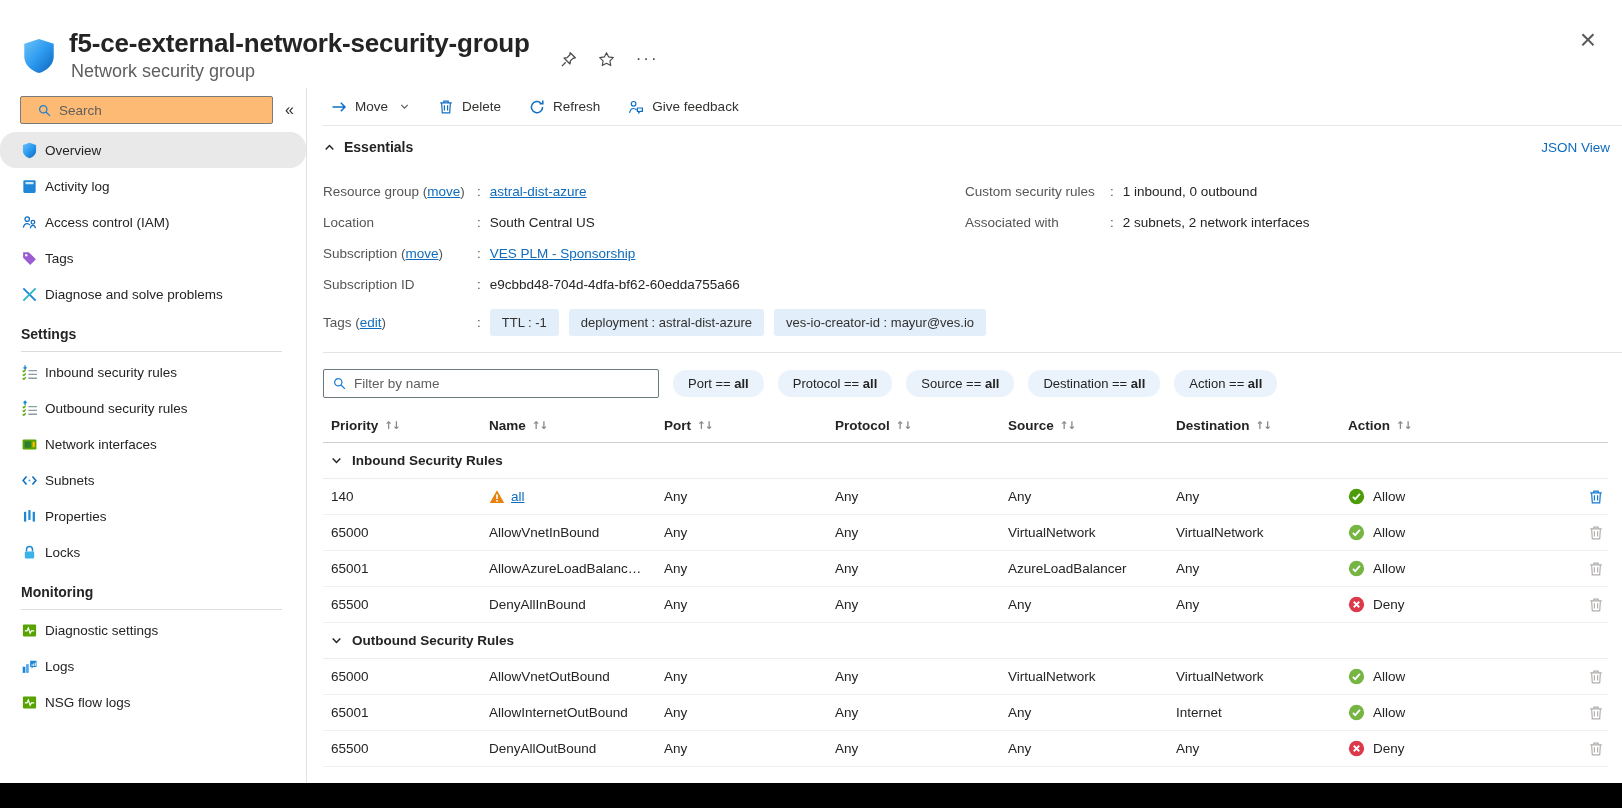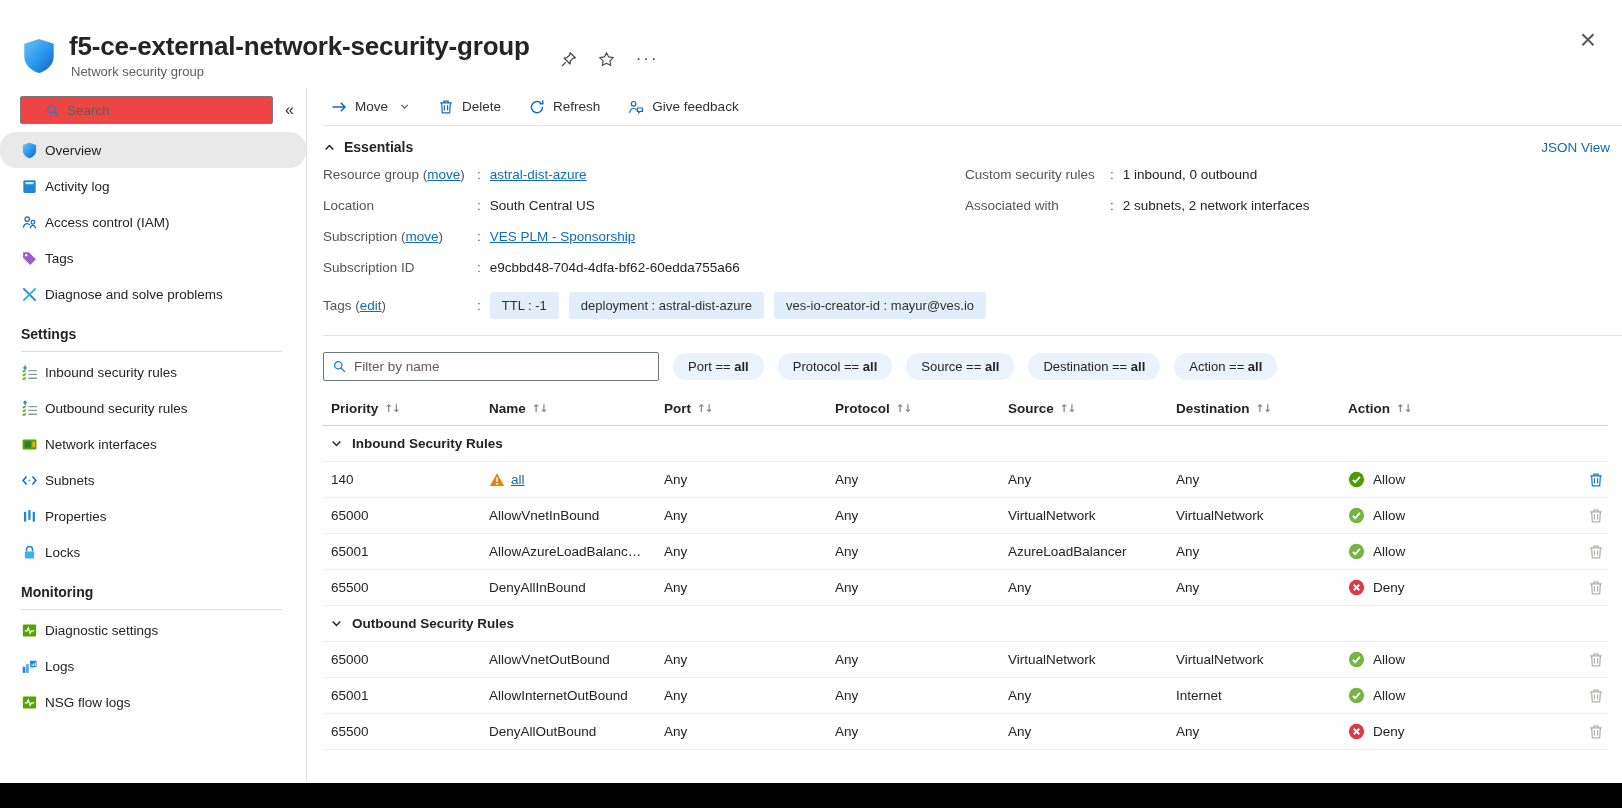--- a/index.html
+++ b/index.html
@@ -9,33 +9,33 @@
     background:#ffffff; color:#323130;
     font-family:"Liberation Sans", sans-serif; font-size:13.5px;
   }
   .svgicon { display:inline-flex; flex:none; }
   .svgicon svg { width:100%; height:100%; display:block; }
 
   
   .page-header { height:88px; padding:22px 20px 0 20px; display:flex; align-items:center; position:relative; }
   .logo { width:38px; height:44px; margin-right:11px; margin-top:1px; }
   .page-title { font-size:26px; font-weight:700; color:#242424; line-height:30px; letter-spacing:-0.2px; }
-  .page-subtitle { font-size:13px; color:#605e5c; margin-top:3px; margin-left:2px; }
+  .page-subtitle { font-size:18px; color:#605e5c; margin-top:3px; margin-left:2px; }
   .title-icons { display:flex; align-items:center; gap:21px; margin-left:30px; margin-top:8px; color:#4a4a4a; }
   .t-icon { width:17px; height:17px; cursor:pointer; }
   .more-dots { font-size:17px; letter-spacing:2px; color:#4a4a4a; cursor:pointer; line-height:12px; }
   .close-btn { position:absolute; right:26px; top:26px; font-size:28px; font-weight:300; color:#595959; cursor:pointer; line-height:28px; }
 
   
   .page-body { display:flex; height:695px; }
 
   
   .sidebar { width:307px; flex:none; border-right:1px solid #e0e0e0; padding-top:6px; overflow:hidden; }
   .search-row { display:flex; align-items:center; margin:2px 12px 8px 20px; }
-  .search-box { flex:1; display:flex; align-items:center; gap:7px; height:28px; border:1px solid #7a7a7a; border-radius:2px; padding:0 24px; background:#ef4444; }
+  .search-box { flex:1; display:flex; align-items:center; gap:7px; height:28px; border:1px solid #7a7a7a; border-radius:2px; padding:0 16px; background:#fdba74; }
   .search-box input, .filter-box input { border:none; outline:none; background:transparent; font-family:inherit; font-size:13.5px; color:#323130; width:100%; padding:0; }
   .search-box input::placeholder, .filter-box input::placeholder { color:#605e5c; }
   .s-icon { width:15px; height:15px; color:#1a7fd4; }
   .collapse-btn { margin-left:12px; font-size:16px; color:#323130; cursor:pointer; }
   .nav-item { height:36px; display:flex; align-items:center; gap:7px; padding-left:21px; font-size:13.5px; color:#242424; cursor:pointer;border-radius:16px; }
   .nav-item.selected { background:#e9e9e9; }
   .nav-icon { width:17px; height:17px; }
   .nav-section-title { font-size:14px; font-weight:700; color:#242424; margin:14px 24px 2px 21px; padding-bottom:9px; border-bottom:1px solid #dcdcdc; }
 
   
@@ -43,21 +43,21 @@
   .toolbar { height:38px; display:flex; align-items:center; gap:28px; border-bottom:1px solid #e6e6e6; padding-left:8px; }
   .tb-btn { display:flex; align-items:center; gap:8px; cursor:pointer; color:#323130; }
   .tb-icon { width:16px; height:16px; color:#0f6fc4; }
   .tb-chevron { width:11px; height:11px; color:#605e5c; margin-left:3px; }
 
   
   .essentials { padding-top:13px; }
   .ess-header { display:flex; align-items:center; font-size:14px; font-weight:700; color:#242424; }
   .chev { width:13px; height:13px; margin-right:8px; color:#242424; cursor:pointer; }
   .json-view { margin-left:auto; margin-right:12px; font-size:13.5px; font-weight:400; color:#0f6cbd; cursor:pointer; }
-  .ess-cols { display:flex; margin-top:4px; }
+  .ess-cols { display:flex; margin-top:21px; }
   .ess-left { width:642px; flex:none; }
   .ess-right { flex:1; }
   .ess-row { display:flex; align-items:center; min-height:31px; }
   .ess-label { width:152px; flex:none; color:#565554; }
   .ess-right .ess-label { width:143px; }
   .ess-colon { margin:0 9px 0 2px; color:#565554; }
   .ess-value { color:#242424; }
   .link { color:#0f6cbd; text-decoration:underline; cursor:pointer; }
   .tags-row { display:flex; align-items:center; margin-top:9px; }
   .tag-pills { display:flex; gap:10px; flex-wrap:nowrap; }

